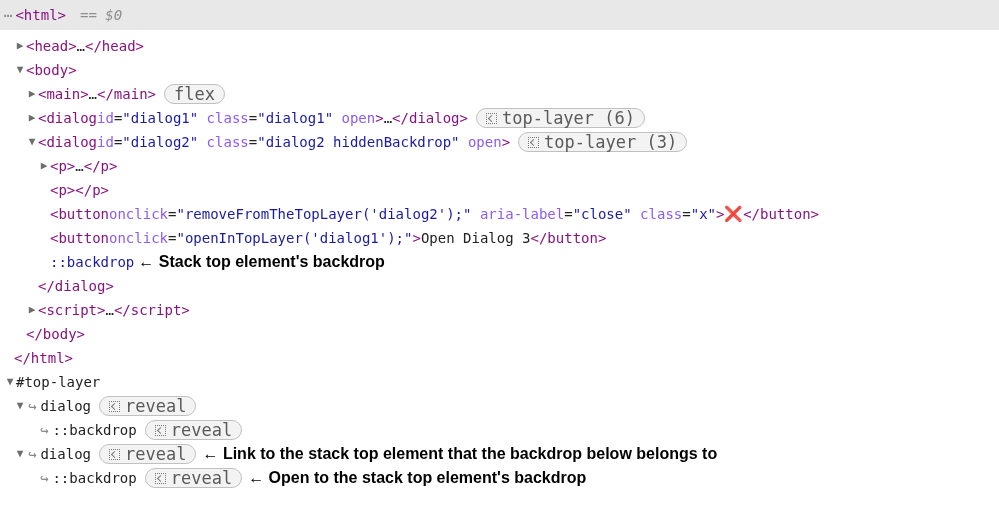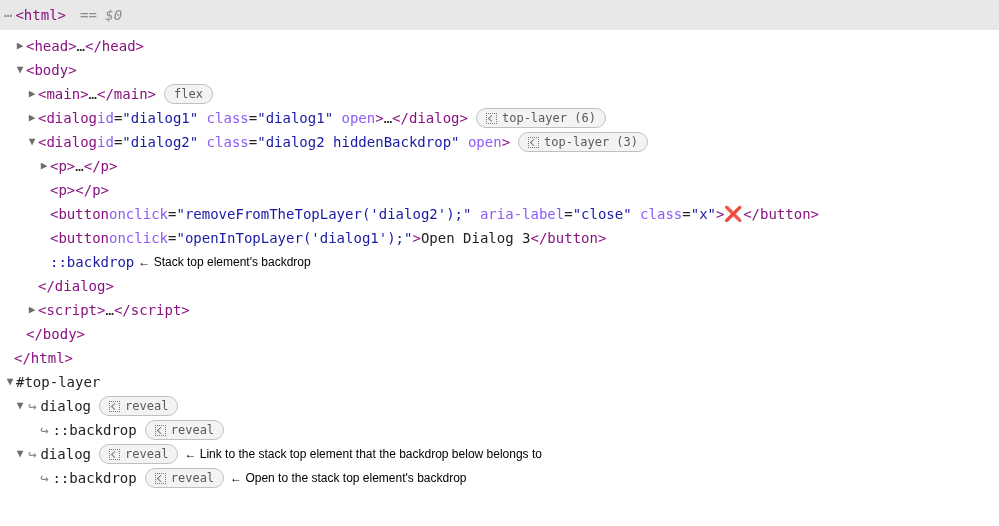--- a/index.html
+++ b/index.html
@@ -41,21 +41,21 @@
   .dots { color: #222; }
   .badge {
     display: inline-flex;
     align-items: center;
     gap: 5px;
     border: 1px solid #c0c0c0;
     background: #f3f3f3;
     border-radius: 11px;
     padding: 0 9px;
     height: 20px;
-    font-size: 12px;
+    font-size: 17px;
     color: #5a5a5a;
     margin-left: 8px;
     font-family: Menlo, Monaco, Consolas, monospace;
   }
   .badge .sqicon {
     width: 11px; height: 11px;
     border: 1px dotted #777;
     display: inline-flex;
     align-items: center;
     justify-content: center;
@@ -65,24 +65,24 @@
     width: 5px; height: 5px;
     background:
       linear-gradient(#777,#777) left/1px 100% no-repeat,
       linear-gradient(#777,#777) top/100% 1px no-repeat;
     transform: rotate(-45deg);
     display:block;
   }
   .redx { color: #d80000; font-weight: bold; font-size: 15px; }
   .annot {
     font-family: -apple-system, BlinkMacSystemFont, "Segoe UI", Arial, sans-serif;
-    font-weight: 400;
+    font-weight: 700;
     color: #000;
     margin-left: 6px;
-    font-size: 12px;
+    font-size: 16px;
   }
   .arrow-annot { margin-left: 4px; }
   .section2 { padding-left: 2px; }
   .hash { color: #222; }
   .curvearrow { color: #888; margin: 0 4px 0 2px; }
 </style>
 </head>
 <body>
 
 <div class="header-bar">

